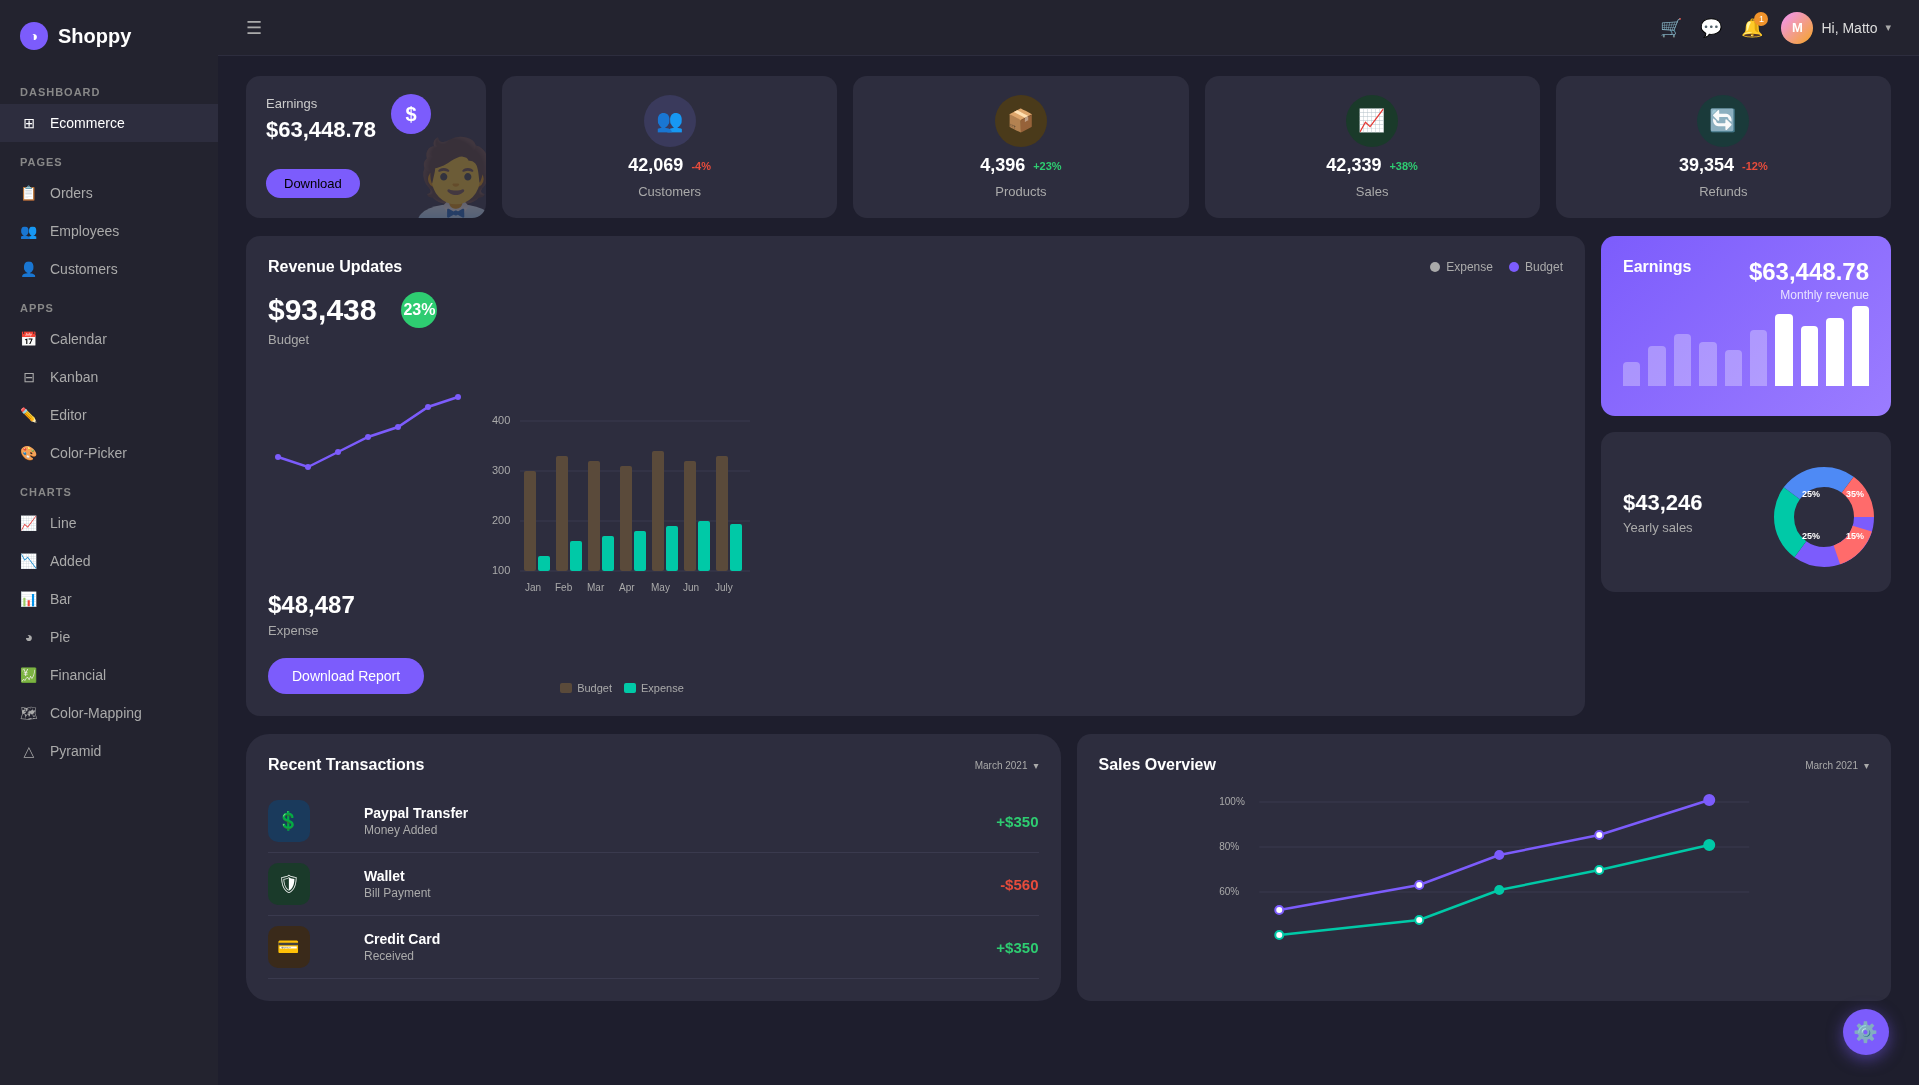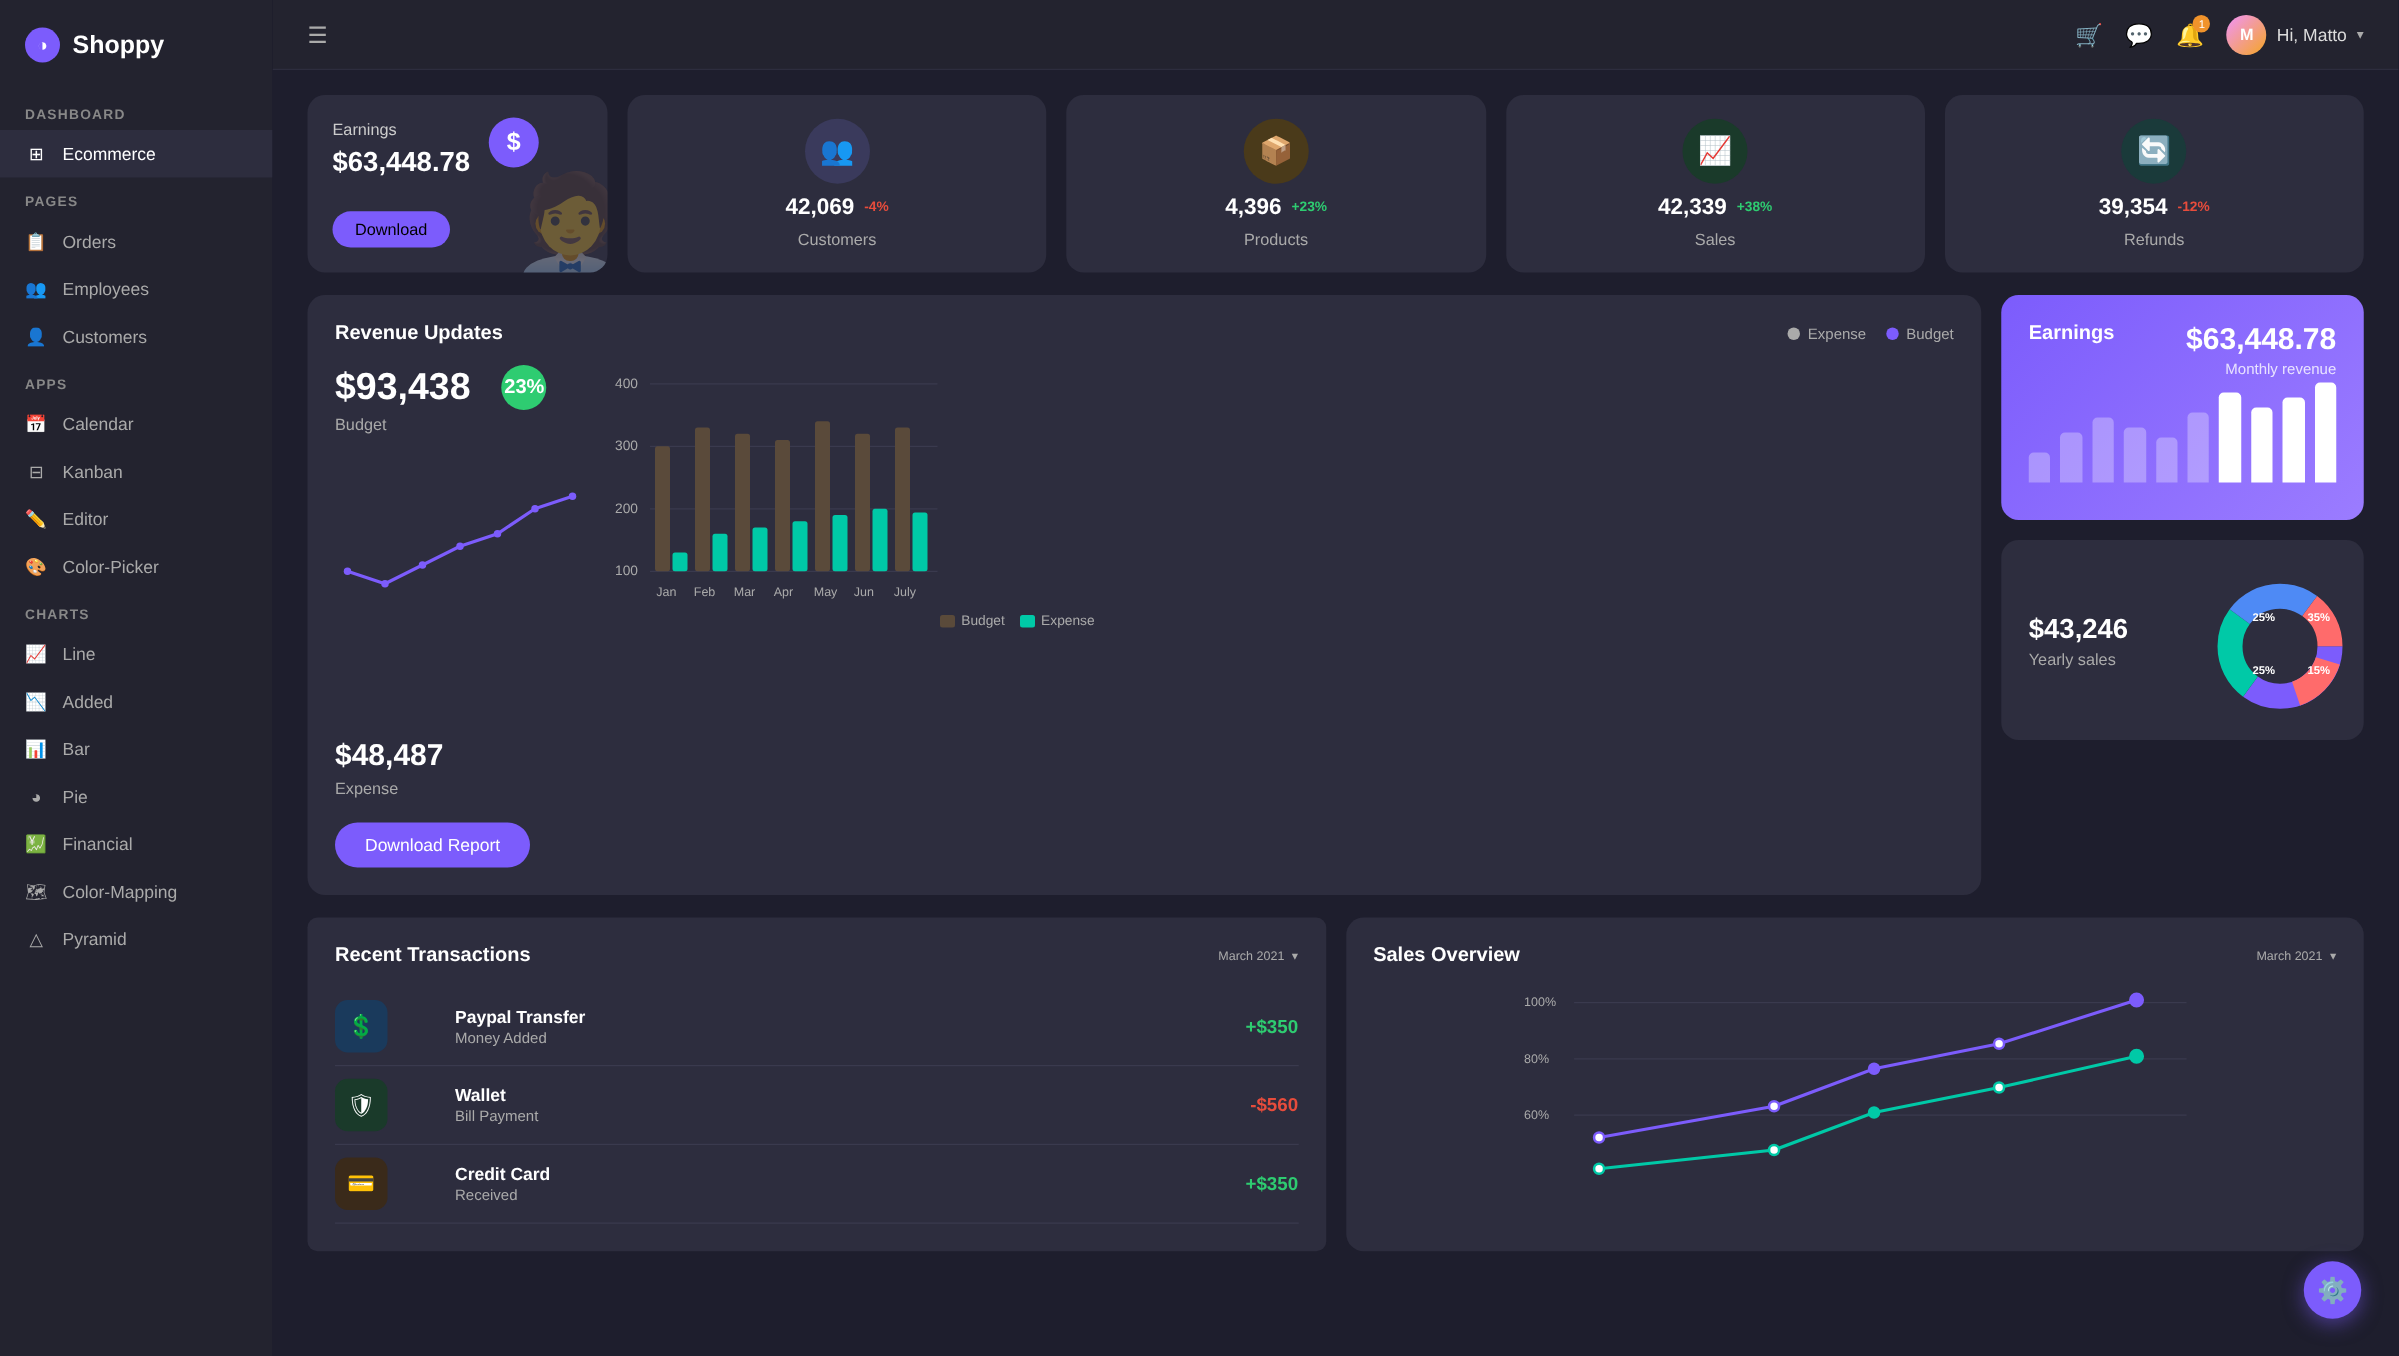--- a/index.html
+++ b/index.html
@@ -269,21 +269,21 @@
 
     
     .bottom-row {
       display: grid;
       grid-template-columns: 1fr 1fr;
       gap: 16px;
     }
 
     .transactions-card {
       background: #2d2d3e;
-      border-radius: 8px;
+      border-radius: 23px;
       padding: 22px;
     }
     .card-header {
       display: flex;
       justify-content: space-between;
       align-items: center;
       margin-bottom: 16px;
     }
     .card-title { font-size: 16px; font-weight: 700; color: #fff; }
     .card-date { font-size: 10px; color: #aaa; display: flex; align-items: center; gap: 6px; }
@@ -540,21 +540,21 @@
                 <circle cx="190" cy="30" r="3" fill="#7c5cfc"></circle>
               </svg>
             </div>
 
             <div class="revenue-expense">$48,487</div>
             <div class="revenue-expense-label">Expense</div>
 
             <button class="download-report-btn">Download Report</button>
           </div>
 
-          <div class="bar-chart-area" style="display:flex;justify-content:flex-start;">
+          <div class="bar-chart-area" style="display:flex;flex-direction:column;justify-content:flex-end;gap:48px;">
             <svg width="260" height="220" viewBox="0 0 260 220" style="display:block;">
 
               <text x="0" y="18" fill="#aaa" font-size="11">400</text>
               <text x="0" y="68" fill="#aaa" font-size="11">300</text>
               <text x="0" y="118" fill="#aaa" font-size="11">200</text>
               <text x="0" y="168" fill="#aaa" font-size="11">100</text>
 
               <line x1="28" y1="15" x2="258" y2="15" stroke="#3a3a4e" stroke-width="1"></line>
               <line x1="28" y1="65" x2="258" y2="65" stroke="#3a3a4e" stroke-width="1"></line>
               <line x1="28" y1="115" x2="258" y2="115" stroke="#3a3a4e" stroke-width="1"></line>

